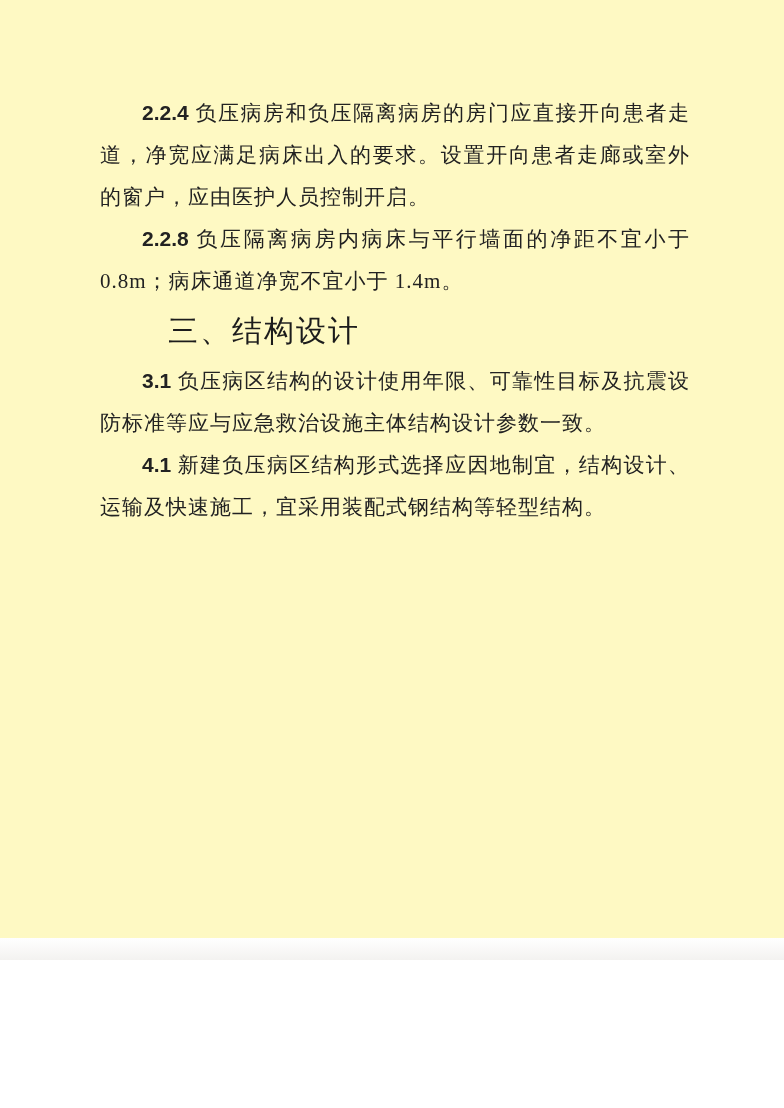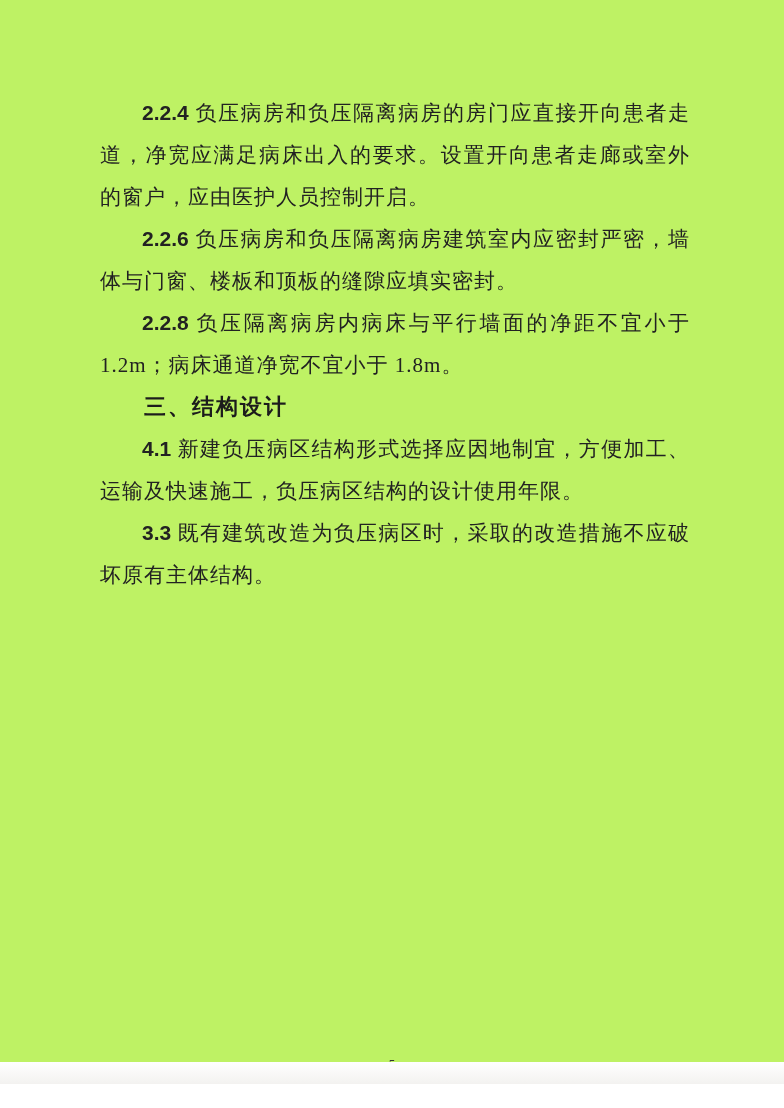--- a/index.html
+++ b/index.html
@@ -3,22 +3,22 @@
 <meta charset="utf-8">
 <style>
   html, body {
     margin: 0;
     padding: 0;
     background: #ffffff;
   }
   .page {
     position: relative;
     width: 784px;
-    height: 1084px;
-    background: #bef264;
+    height: 960px;
+    background: #fef9c3;
     overflow: hidden;
     font-family: "Liberation Serif", "DejaVu Serif", serif;
     color: #222222;
   }
   .content {
     position: absolute;
     left: 100px;
     top: 92px;
     width: 590px;
   }
@@ -30,25 +30,25 @@
     text-justify: inter-character;
     text-indent: 2em;
     letter-spacing: 1px;
   }
   .clause-num {
     font-family: "Liberation Sans", "DejaVu Sans", sans-serif;
     font-weight: bold;
     letter-spacing: 0;
   }
   h2.section-heading {
-    margin: 0;
-    font-size: 22px;
+    margin: 8px;
+    font-size: 30px;
     line-height: 42px;
     text-indent: 2em;
-    font-weight: bold;
+    font-weight: normal;
     letter-spacing: 2px;
     font-family: "Liberation Sans", "DejaVu Sans", sans-serif;
     color: #1c1c1c;
   }
   .page-number {
     position: absolute;
     left: 0;
     top: 1056px;
     width: 100%;
     text-align: center;
@@ -66,22 +66,21 @@
     pointer-events: none;
   }
 </style>
 </head>
 <body>
 
 <div class="page">
   <main class="content">
     <div id="blocks">
         <p class="clause"><span class="clause-num">2.2.4</span><span class="clause-text"> 负压病房和负压隔离病房的房门应直接开向患者走道，净宽应满足病床出入的要求。设置开向患者走廊或室外的窗户，应由医护人员控制开启。</span></p>
-        <p class="clause"><span class="clause-num">2.2.6</span><span class="clause-text"> 负压病房和负压隔离病房建筑室内应密封严密，墙体与门窗、楼板和顶板的缝隙应填实密封。</span></p>
-        <p class="clause"><span class="clause-num">2.2.8</span><span class="clause-text"> 负压隔离病房内病床与平行墙面的净距不宜小于 1.2m；病床通道净宽不宜小于 1.8m。</span></p>
+        <p class="clause"><span class="clause-num">2.2.8</span><span class="clause-text"> 负压隔离病房内病床与平行墙面的净距不宜小于 0.8m；病床通道净宽不宜小于 1.4m。</span></p>
         <h2 class="section-heading">三、结构设计</h2>
-        <p class="clause"><span class="clause-num">4.1</span><span class="clause-text"> 新建负压病区结构形式选择应因地制宜，方便加工、运输及快速施工，负压病区结构的设计使用年限。</span></p>
-        <p class="clause"><span class="clause-num">3.3</span><span class="clause-text"> 既有建筑改造为负压病区时，采取的改造措施不应破坏原有主体结构。</span></p>
+        <p class="clause"><span class="clause-num">3.1</span><span class="clause-text"> 负压病区结构的设计使用年限、可靠性目标及抗震设防标准等应与应急救治设施主体结构设计参数一致。</span></p>
+        <p class="clause"><span class="clause-num">4.1</span><span class="clause-text"> 新建负压病区结构形式选择应因地制宜，结构设计、运输及快速施工，宜采用装配式钢结构等轻型结构。</span></p>
       </div>
   </main>
   <div class="page-number">5</div>
   <div class="bottom-shade"></div>
 </div>
 
 </body></html>

